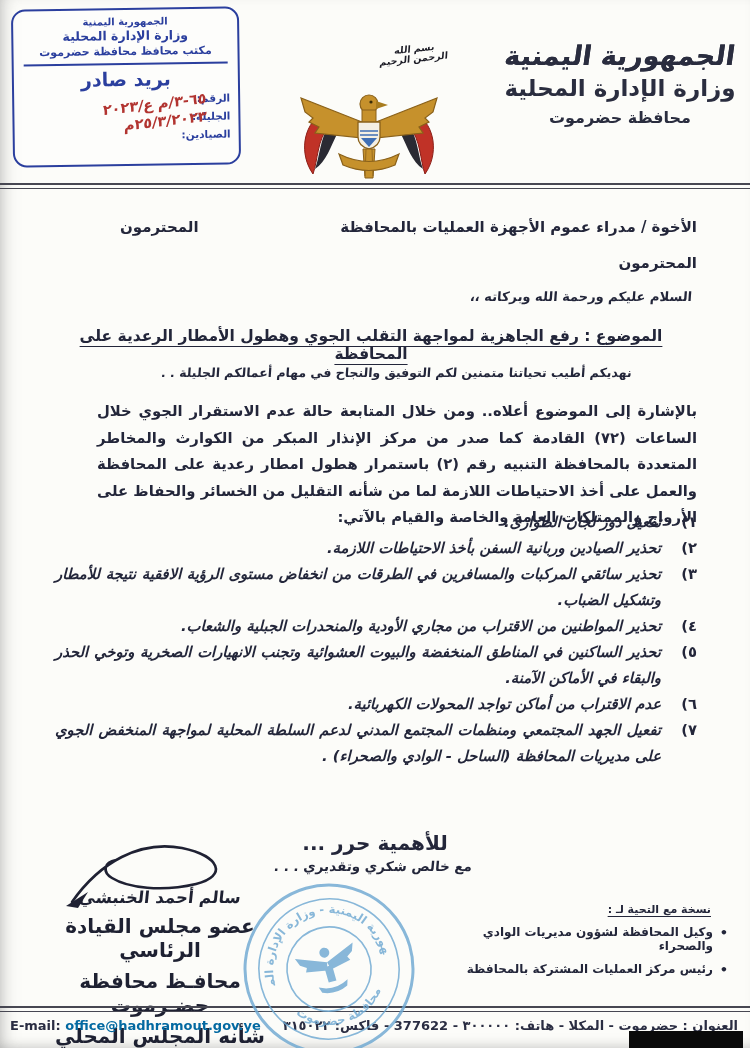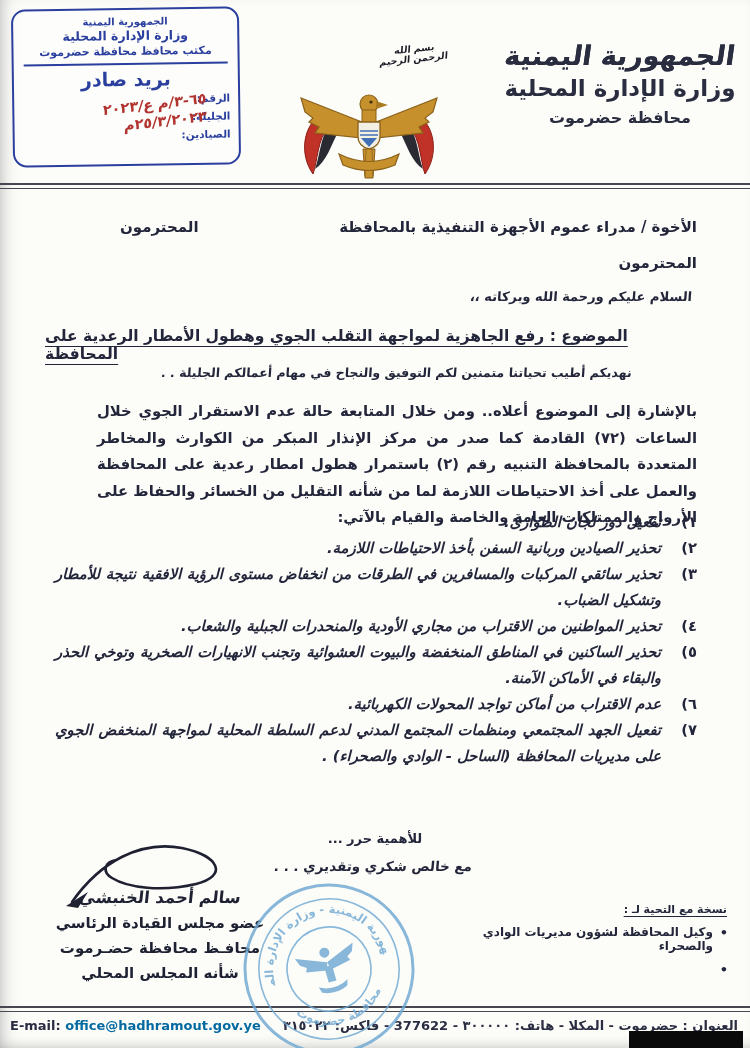--- a/index.html
+++ b/index.html
@@ -35,41 +35,41 @@
   .bismillah { position:absolute; right:2px; top:2px; width:78px; font-size:9.5px; font-weight:bold; color:#1c1c26; text-align:center; transform:rotate(-6deg) skewX(-10deg); line-height:1.1; }
   .eagle { position:absolute; left:4px; top:32px; }
   
   .sep { position:absolute; left:0; right:0; border-top:2.5px solid #474752; border-bottom:1.5px solid #474752; height:6px; }
   .sep1 { top:183px; }
   .sep2 { top:1006px; }
   
   .addr { position:absolute; right:53px; left:120px; display:flex; justify-content:space-between; font-size:15px; font-weight:bold; }
   .addr1 { top:218px; } .addr2 { top:254px; }
   .salutation { position:absolute; top:289px; right:58px; font-size:13px; font-weight:bold; transform:skewX(-4deg); }
-  .subject { position:absolute; top:327px; right:53px; left:45px; text-align:left; font-size:15.5px; font-weight:bold; text-decoration:underline; text-underline-offset:5px; }
+  .subject { position:absolute; top:327px; right:53px; left:45px; text-align:center; font-size:15.5px; font-weight:bold; text-decoration:underline; text-underline-offset:5px; }
   .greeting { position:absolute; top:365px; right:118px; font-size:12.5px; font-weight:bold; transform:skewX(-4deg); }
   .para { position:absolute; right:53px; left:55px; font-size:14.8px; font-weight:bold; line-height:26.5px; text-align:justify; }
   .intro { top:398px;margin-left:42px; }
   .list { position:absolute; top:509px; right:53px; left:55px; }
   .li { display:flex; font-size:14.8px; font-weight:bold; line-height:26px; }
   .li .num { flex:0 0 36px; }
   .li .txt { flex:1; text-align:justify;font-style:italic; }
   .closing { top:773px; }
-  .importance { position:absolute; top:831px; left:0; width:100%; text-align:center; font-size:13px; font-weight:bold; }
+  .importance { position:absolute; top:831px; left:0; width:100%; text-align:center; font-size:20px; font-weight:bold; }
   .regards { position:absolute; top:858px; right:278px; font-size:13.5px; font-weight:bold; transform:skewX(-5deg); }
   
   .sig-scribble { position:absolute; left:62px; top:836px; }
   .sig-block { position:absolute; left:35px; top:888px; width:250px; text-align:center; color:#1e2132; }
   .sig-block .name { font-size:16.5px; font-weight:bold; transform:skewX(-6deg); }
-  .sig-block .t { font-size:15px; font-weight:bold; margin-top:7px; letter-spacing:.5px; }
+  .sig-block .t { font-size:20px; font-weight:bold; margin-top:7px; letter-spacing:.5px; }
   
   .seal { position:absolute; left:240px; top:880px; width:178px; height:178px; transform:rotate(-16deg); opacity:.82; z-index:6; pointer-events:none; }
   
   .cc { position:absolute; top:903px; right:15px; width:300px; color:#23263a; }
-  .cc .cc-head { font-size:11px; font-weight:bold; text-decoration:underline; text-underline-offset:3px; text-align:right; margin-right:8px; }
+  .cc .cc-head { font-size:11px; font-weight:bold; text-decoration:underline; text-underline-offset:3px; text-align:right; margin-right:24px; }
   .cc .cc-row { display:flex; margin-top:9px; font-size:12px; font-weight:bold; }
   .cc .b { flex:0 0 22px; text-align:center; font-size:13px; }
   
   .footer { position:absolute; top:1018px; left:10px; right:12px; display:flex; justify-content:space-between; align-items:baseline; font-size:13px; font-weight:bold; color:#2a2d42; z-index:2; }
   .footer .email-label { direction:ltr; unicode-bidi:embed; }
   .footer .email { color:#0369a1; }
   .redaction { position:absolute; left:629px; top:1031px; width:114px; height:17px; background:#0a0a0a; z-index:7; }
 </style>
 </head>
 <body>
@@ -125,21 +125,21 @@
 
   <div class="head-right">
     <div class="country">الجمهورية اليمنية</div>
     <div class="ministry">وزارة الإدارة المحلية</div>
     <div class="gov">محافظة حضرموت</div>
   </div>
 
   <div class="sep sep1"></div>
 
   <div class="addr addr1">
-    <span>الأخوة / مدراء عموم الأجهزة التنفيذية بالمحافظة</span>
+    <span>الأخوة / مدراء عموم الأجهزة العمليات بالمحافظة</span>
     <span>المحترمون</span>
   </div>
   <div class="addr addr2">
     <span>المحترمون</span>
   </div>
 
   <div class="salutation">السلام عليكم ورحمة الله وبركاته ،،</div>
   <div class="subject">الموضوع : رفع الجاهزية لمواجهة التقلب الجوي وهطول الأمطار الرعدية على المحافظة</div>
   <div class="greeting">نهديكم أطيب تحياتنا متمنين لكم التوفيق والنجاح في مهام أعمالكم الجليلة . .</div>
 
@@ -217,20 +217,21 @@
   </svg>
 
   <div class="cc">
     <div class="cc-head">نسخة مع التحية لـ :</div>
     <div class="cc-row">
       <span class="b">•</span>
       <span>وكيل المحافظة لشؤون مديريات الوادي والصحراء</span>
     </div>
     <div class="cc-row">
       <span class="b">•</span>
+      <span>رئيس مركز العمليات المشتركة بالمحافظة</span>
     </div>
   </div>
 
   <div class="sep sep2"></div>
   <div class="footer">
     <span>العنوان : حضرموت - المكلا - هاتف: ٣٠٠٠٠٠ - 377622 - فاكس: ٣١٥٠٢٢</span>
     <span class="email-label">
       <span>E-mail:</span>
       <span class="email">office@hadhramout.gov.ye</span>
     </span>

